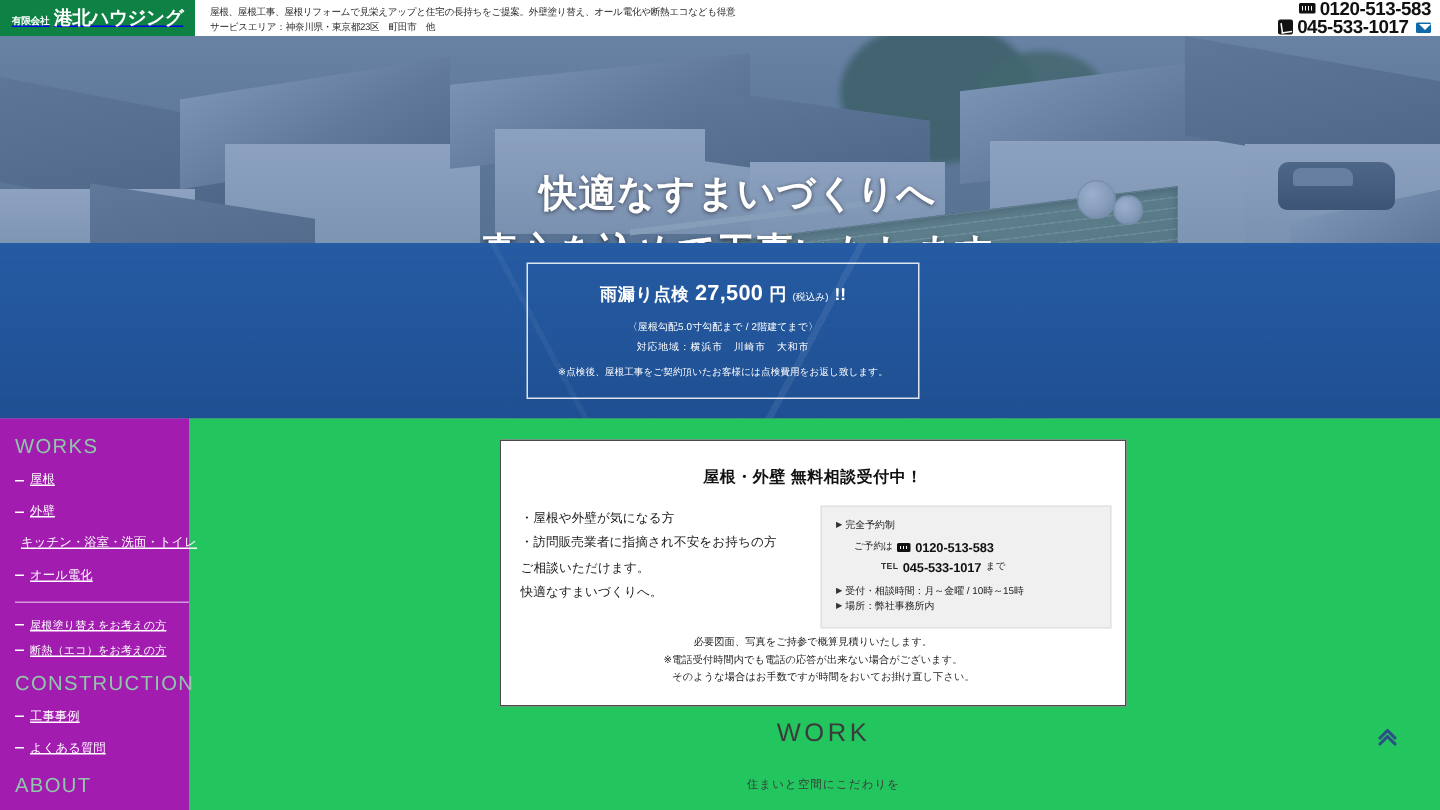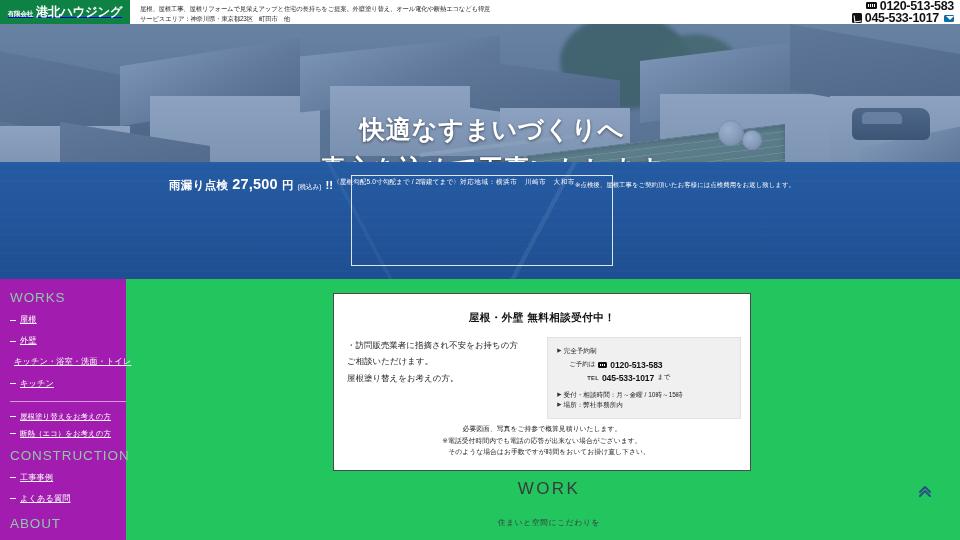--- a/index.html
+++ b/index.html
@@ -176,21 +176,21 @@
     content:""; position:absolute; inset:0; opacity:.22;
     background:
       linear-gradient(118deg, transparent 0 56%, rgba(255,255,255,.35) 56% 56.5%, transparent 56.5%),
       linear-gradient(62deg, transparent 0 38%, rgba(255,255,255,.22) 38% 38.4%, transparent 38.4%),
       repeating-linear-gradient(180deg, rgba(255,255,255,.05) 0 2px, transparent 2px 9px);
   }
   #promo-box {
     position:absolute; left:351px; top:13px; width:262px; height:91px;
     border:1px solid rgba(255,255,255,.85);
     color:#fff; text-align:center;
-    display:flex; flex-direction:row; align-items:flex-start; justify-content:center;
+    display:flex; flex-direction:column; align-items:center; justify-content:center;
   }
   #promo-head { display:flex; align-items:baseline; gap:4px; white-space:nowrap; margin-bottom:9px; }
   .pm-t1 { font-size:11.5px; font-weight:bold; letter-spacing:.3px; }
   .pm-price { font-size:14.5px; font-weight:bold; letter-spacing:.2px; }
   .pm-yen { font-size:11.5px; font-weight:bold; }
   .pm-tax { font-size:6.5px; }
   .pm-bang { font-size:11.5px; font-weight:bold; }
   .pm-sub { font-size:6.6px; line-height:1.95; letter-spacing:.1px; white-space:nowrap; }
   .pm-sub.area { letter-spacing:.6px; }
   .pm-note { font-size:6.4px; margin-top:5px; letter-spacing:.05px; white-space:nowrap; }
@@ -367,21 +367,21 @@
     <a href="#" class="side-item">
       <span class="dash"></span>
       <span>外壁</span>
     </a>
     <a href="#" class="side-item">
       <span class="dash"></span>
       <span>キッチン・浴室・洗面・トイレ</span>
     </a>
     <a href="#" class="side-item">
       <span class="dash"></span>
-      <span>キッチン</span>
+      <span>オール電化</span>
     </a>
 
     <div class="side-sep"></div>
 
     <a href="#" class="side-item small">
       <span class="dash"></span>
       <span>屋根塗り替えをお考えの方</span>
     </a>
     <a href="#" class="side-item small">
       <span class="dash"></span>
@@ -402,23 +402,24 @@
     <div class="side-head">ABOUT</div>
   </nav>
 
   <main id="main">
 
     <section id="info-box">
       <div id="info-title">屋根・外壁 無料相談受付中！</div>
 
       <div id="info-body">
         <div id="info-left">
+          <div class="bullet-line">・屋根や外壁が気になる方</div>
           <div class="bullet-line">・訪問販売業者に指摘され不安をお持ちの方</div>
           <div class="bullet-line">ご相談いただけます。</div>
-          <div class="bullet-line">屋根塗り替えをお考えの方。</div>
+          <div class="bullet-line">快適なすまいづくりへ。</div>
         </div>
 
         <div id="info-right">
           <div class="gr-row">
             <span class="tri">▶</span>
             <span>完全予約制</span>
           </div>
 
           <div class="gr-tel">
             <span class="lbl">ご予約は</span>

